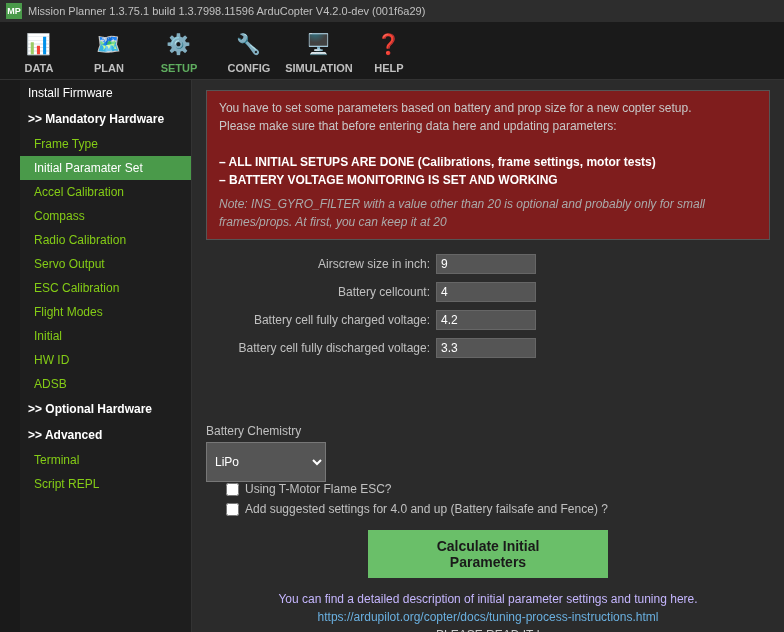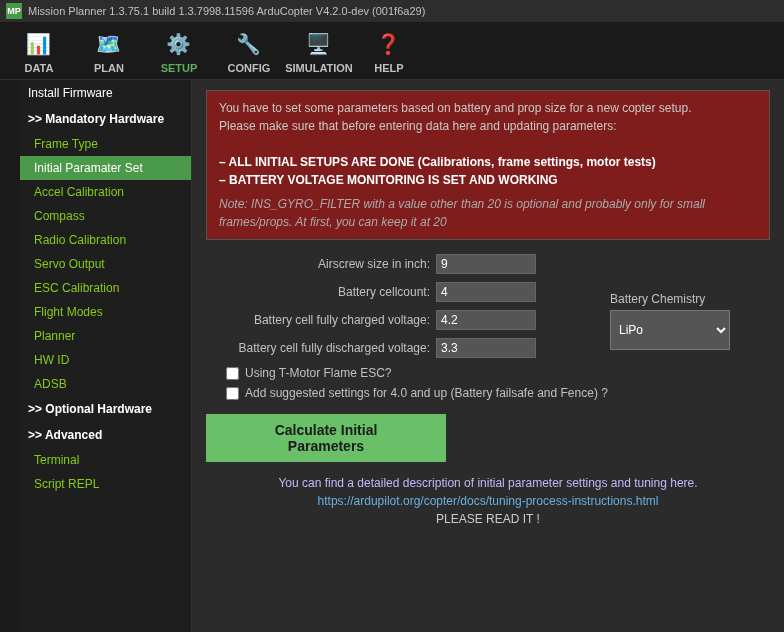--- a/index.html
+++ b/index.html
@@ -181,21 +181,21 @@
       font-size: 12px;
       color: #c0c0c0;
     }
     .checkbox-row input[type="checkbox"] {
       margin-right: 6px;
       cursor: pointer;
     }
 
     .calc-btn-container {
       display: flex;
-      justify-content: flex-start;
+      justify-content: center;
       margin: 14px 0;
     }
     .calc-btn {
       background: #6abf69;
       border: none;
       color: #1a1a1a;
       font-size: 14px;
       font-weight: bold;
       padding: 8px 40px;
       cursor: pointer;
@@ -221,20 +221,21 @@
       text-align: center;
       font-size: 12px;
       color: #cccccc;
       margin-top: 4px;
     }
 
     
     .two-column-form {
       display: flex;
       gap: 20px;
+      flex-direction: column;
     }
     .fields-col {
       flex: 1;
     }
     .chem-col {
       width: 160px;
       padding-top: 38px;
     }
   </style>
 </head>
@@ -278,21 +279,21 @@
   <div class="sidebar-item install-firmware">Install Firmware</div>
       <div class="sidebar-section">&gt;&gt; Mandatory Hardware</div>
       <div class="sidebar-item">Frame Type</div>
       <div class="sidebar-item active">Initial Paramater Set</div>
       <div class="sidebar-item">Accel Calibration</div>
       <div class="sidebar-item">Compass</div>
       <div class="sidebar-item">Radio Calibration</div>
       <div class="sidebar-item">Servo Output</div>
       <div class="sidebar-item">ESC Calibration</div>
       <div class="sidebar-item">Flight Modes</div>
-      <div class="sidebar-item">Planner</div>
+      <div class="sidebar-item">Initial</div>
       <div class="sidebar-item">HW ID</div>
       <div class="sidebar-item">ADSB</div>
       <div class="sidebar-section">&gt;&gt; Optional Hardware</div>
       <div class="sidebar-section">&gt;&gt; Advanced</div>
       <div class="sidebar-item">Terminal</div>
       <div class="sidebar-item">Script REPL</div>
     </div>
 
   <div id="content">
     <div class="info-box">

